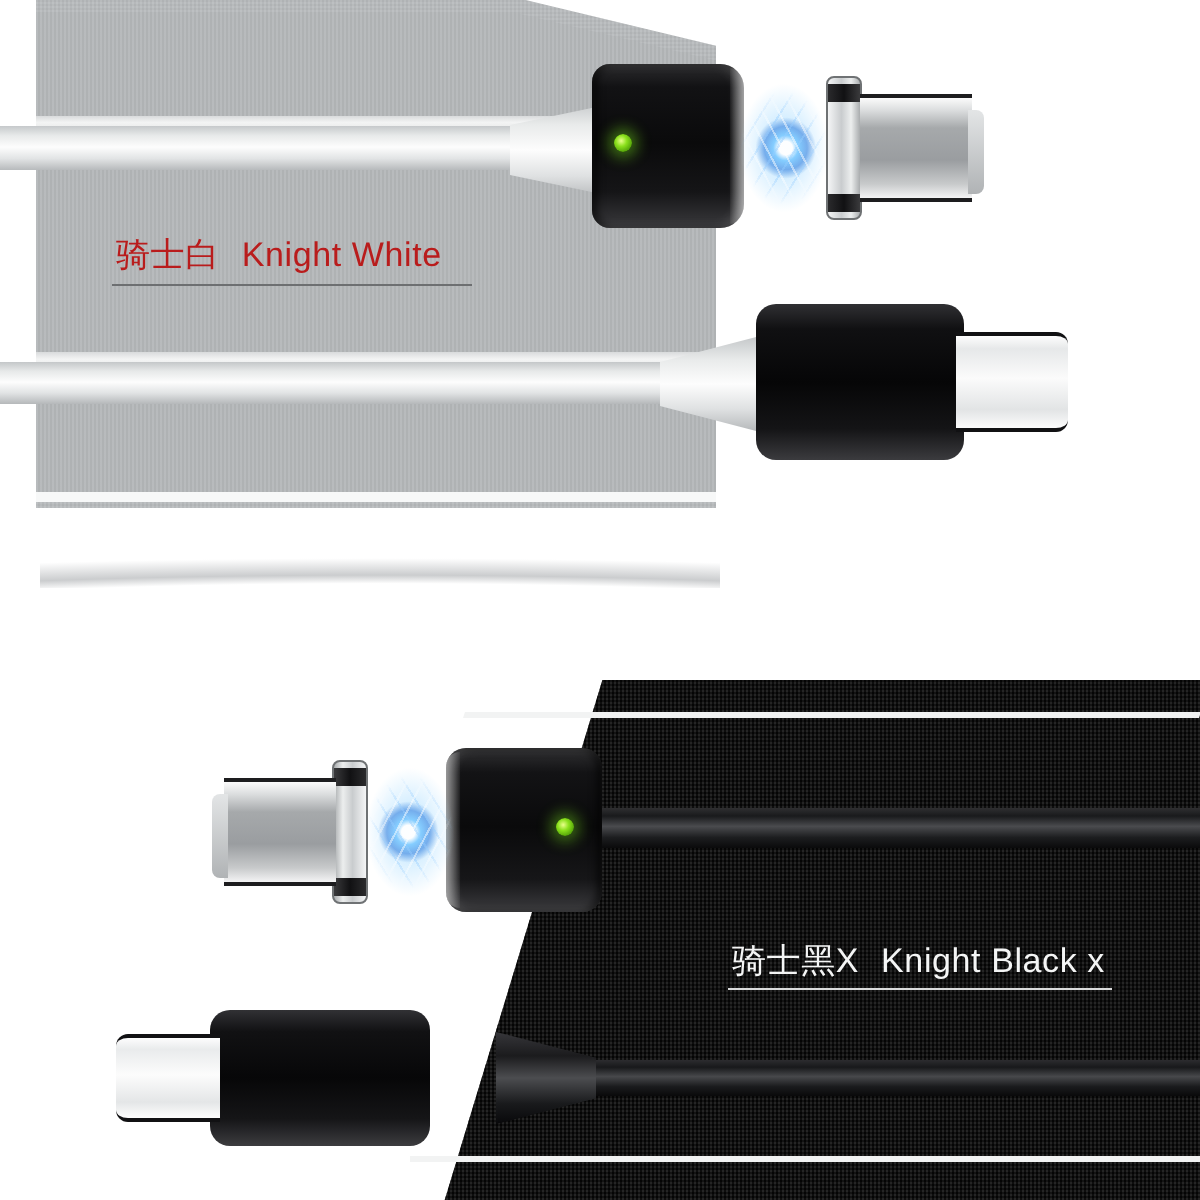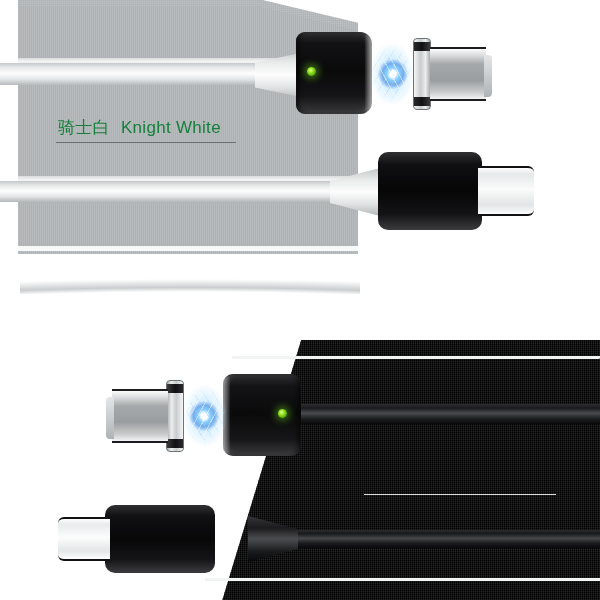--- a/index.html
+++ b/index.html
@@ -348,21 +348,21 @@
   }
   .label .cn { font-size: 17px; }
   .label .en { font-size: 17px; }
   .label-rule {
     position: absolute;
     height: 1px;
   }
 
   .label-white {
     left: 58px; top: 116px;
-    color: #15803d;
+    color: #b91c1c;
     text-align: right;
   }
   .rule-white {
     left: 56px; top: 142px;
     width: 180px;
     background: #6d6f71;
   }
   .label-black {
     left: 366px; top: 469px;
     color: #f4f5f5;
@@ -426,15 +426,16 @@
     <div class="band t"></div>
     <div class="band b"></div>
   </div>
   <div class="tip-body-lower"></div>
 
   <div class="b-cable-lower"></div>
   <div class="b-cone-lower"></div>
   <div class="blk-housing-lower"></div>
   <div class="usbc-tip-lower"></div>
 
+  <div class="label label-black"><span class="cn">骑士黑X</span><span class="gap-en"></span><span class="en">Knight Black x</span></div>
   <div class="label-rule rule-black"></div>
 
 </div>
 
 </body></html>

